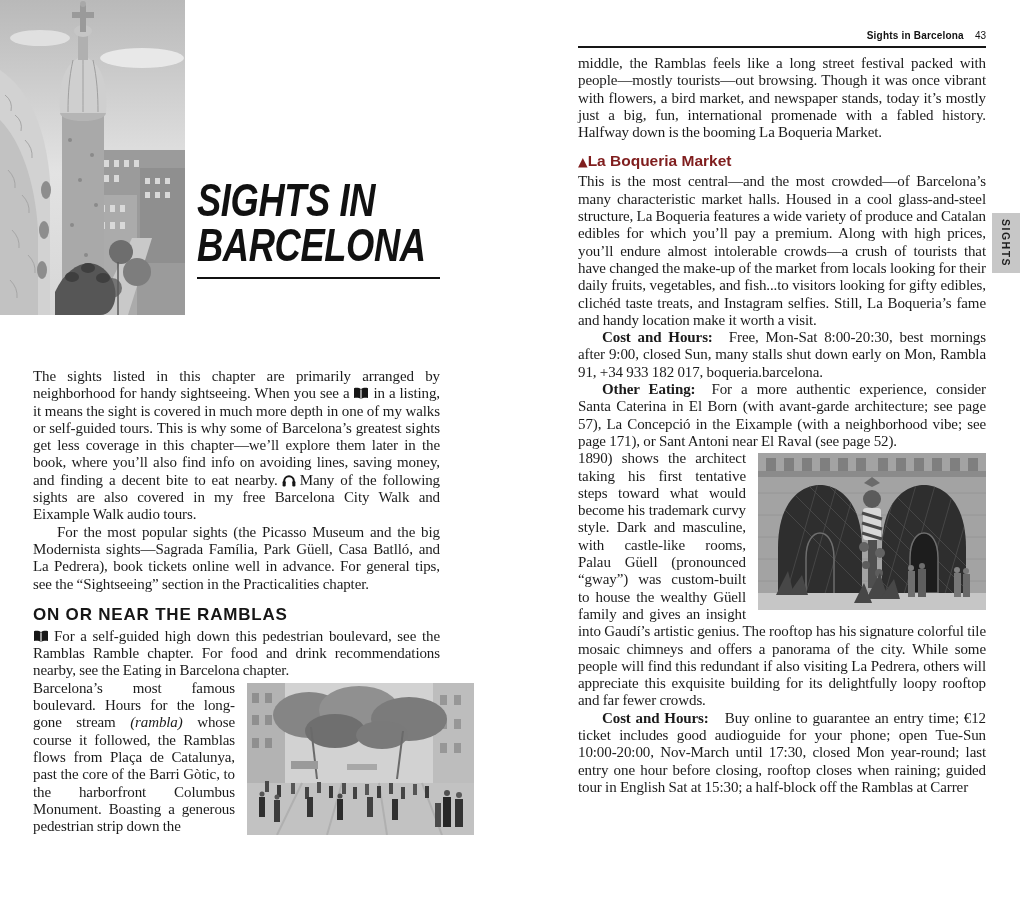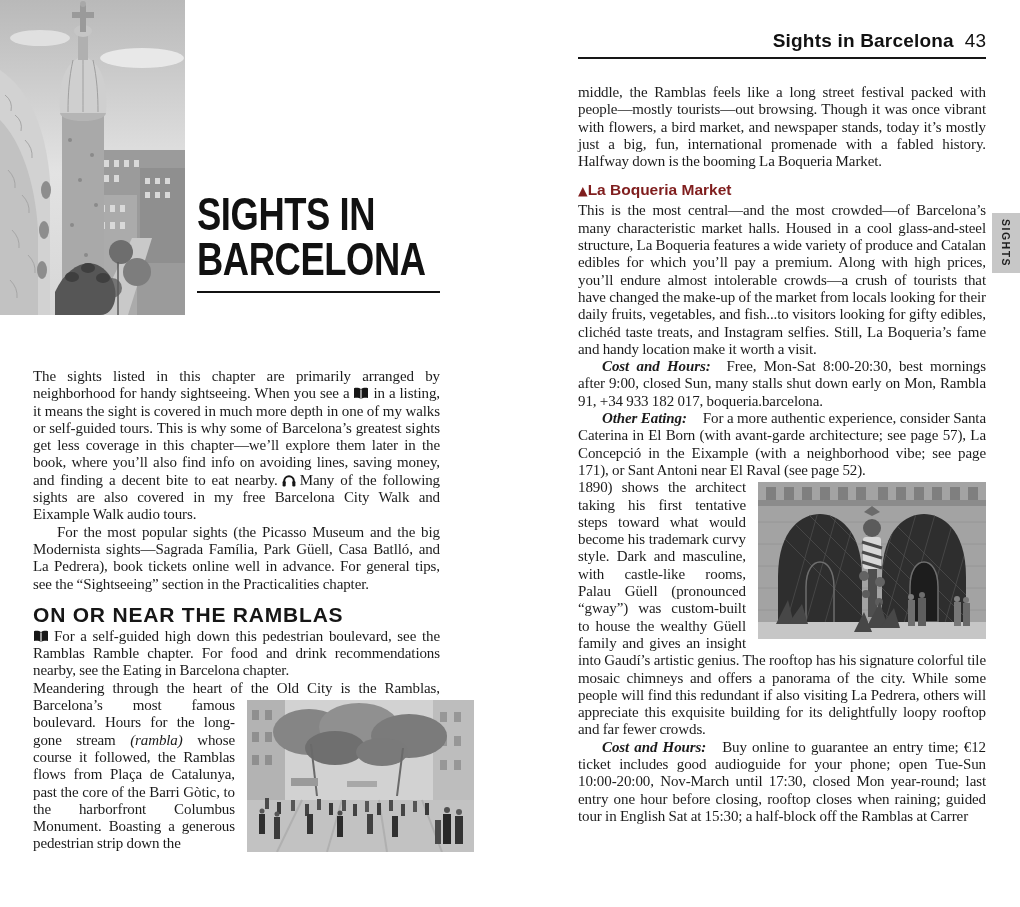--- a/index.html
+++ b/index.html
@@ -8,59 +8,59 @@
   .spread{position:absolute;inset:0;background:#fff;}
   .page{position:absolute;top:0;height:907px;width:510px;background:#fff;}
   .page.left{left:0;}
   .page.right{left:510px;}
 
   
   .photo{margin:0;overflow:hidden;background:#cfcfcf;}
   .photo svg{display:block;width:100%;height:100%;}
   .casa{position:absolute;left:0;top:0;width:185px;height:315px;}
 
-  .chapter-title{position:absolute;left:197px;top:192px;width:250px;}
+  .chapter-title{position:absolute;left:197px;top:178px;width:250px;font-style:italic;}
   .t-line{font-family:"Liberation Sans",sans-serif;font-weight:800;font-size:46px;
           line-height:45px;color:#111;letter-spacing:-0.5px;white-space:nowrap;
           transform:scaleX(0.79);transform-origin:left top;}
   .t-rule{width:243px;border-top:2.5px solid #111;margin-top:9px;}
 
   .col{position:absolute;}
   .left-col{left:33px;top:348px;width:441px;margin-top:20px;}
   .left-col > *{width:407px;}
   .left-col .wide-flow{width:441px;}
 
   .body{font-size:15px;line-height:17.3px;text-align:justify;margin:0;
         letter-spacing:-0.1px;word-spacing:-0.3px;}
   .indent{text-indent:24px;}
-  .plabel{font-weight:bold;margin-right:16px;font-style:italic;}
+  .plabel{font-weight:bold;margin-right:16px;}
   .lead-line,.lead2{text-align:justify;text-align-last:justify;}
 
-  .sec-head{font-family:"Liberation Sans",sans-serif;font-weight:bold;font-size:21px;
+  .sec-head{font-family:"Liberation Sans",sans-serif;font-weight:bold;font-size:17px;
             letter-spacing:0.8px;color:#161616;margin:12px 0 3px;line-height:20px;}
   .sub-head{font-family:"Liberation Sans",sans-serif;font-weight:bold;font-size:15.5px;
             color:#7f1d1d;margin:10px 0 2px;line-height:19px;letter-spacing:0;}
   .marker{font-family:"DejaVu Sans",sans-serif;font-size:12.5px;letter-spacing:-1px;
           margin-right:1px;}
 
   .icon{display:inline-block;vertical-align:-2px;margin:0 4px;}
   .icon svg{display:block;}
   .lead-icon{margin-left:0;margin-right:5px;}
 
   .ramblas-ph{float:right;width:227px;height:152px;margin:3px 0 4px 12px;}
   .palau-ph{float:right;width:228px;height:157px;margin:3px 0 6px 12px;}
 
   
   .right-col{left:68px;top:30px;width:408px;}
   .running-head{display:flex;justify-content:flex-end;align-items:baseline;gap:11px;
                 border-bottom:2px solid #161616;padding-bottom:5px;
-                font-family:"Liberation Sans",sans-serif;font-size:19px;color:#111;}
+                font-family:"Liberation Sans",sans-serif;font-size:10px;color:#111;}
   .rh-title{font-weight:bold;letter-spacing:0.2px;}
   .rh-num{font-weight:400;}
-  .cont{margin-top:25px;}
+  .cont{margin-top:7px;}
 
   .sights-tab{position:absolute;left:482px;top:213px;width:28px;height:60px;
               background:#c7c7c7;display:flex;align-items:center;justify-content:center;
               writing-mode:vertical-rl;text-orientation:mixed;
               font-family:"Liberation Sans",sans-serif;font-weight:bold;font-size:10.5px;
               letter-spacing:1.5px;color:#1d1d1d;}
 </style>
 </head>
 <body>
 
@@ -171,21 +171,20 @@
       <p class="body indent">For the most popular sights (the Picasso Museum and the big Modernista sights—Sagrada Família, Park Güell, Casa Batlló, and La Pedrera), book tickets online well in advance. For general tips, see the “Sightseeing” section in the Practicalities chapter.</p>
 
       <h2 class="sec-head">ON OR NEAR THE RAMBLAS</h2>
 
       <p class="body"><span class="icon lead-icon"><svg width="16" height="13" viewBox="0 0 16 13">
               <path d="M8 2.2 C6.5 0.8 3.2 0.5 1 1.2 L1 11 C3.2 10.4 6.6 10.7 8 12 C9.4 10.7 12.8 10.4 15 11 L15 1.2 C12.8 0.5 9.5 0.8 8 2.2 Z" fill="#161616"></path>
               <path d="M8 2.4 L8 11.8" stroke="#ffffff" stroke-width="1.1"></path>
             </svg></span><span>For a self-guided high down this pedestrian boulevard, see the Ramblas Ramble chapter. For food and drink recommendations nearby, see the Eating in Barcelona chapter.</span></p>
 
 
-      <div class="body lead-line">Meandering through the heart of the Old City is the Ramblas,</div>
 
       <div class="body wide-flow">
         <figure class="photo ramblas-ph">
           <svg viewBox="0 0 227 152" preserveAspectRatio="none">
             <rect width="227" height="152" fill="#d2d2d2"></rect>
             <rect x="0" y="0" width="38" height="112" fill="#b3b3b3"></rect>
             <g fill="#8f8f8f">
                 <rect x="5" y="10" width="7" height="10"></rect>
                 <rect x="18" y="10" width="7" height="10"></rect>
                 <rect x="5" y="32" width="7" height="10"></rect>

